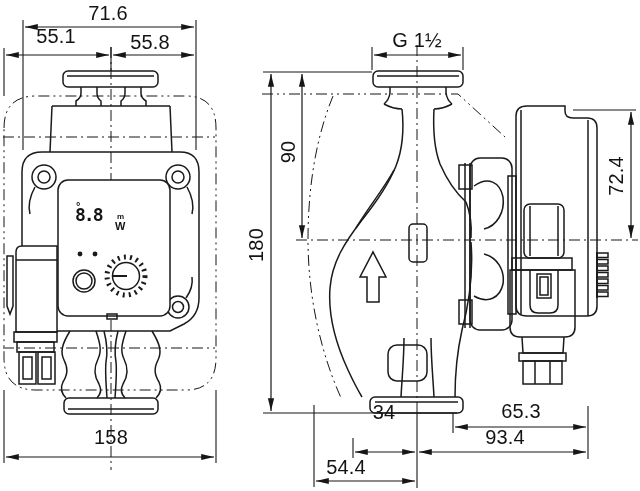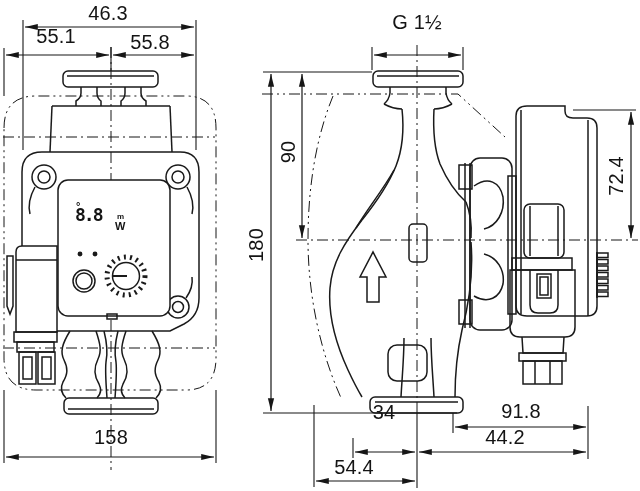--- a/index.html
+++ b/index.html
@@ -196,32 +196,32 @@
     <line x1="271" y1="74" x2="271" y2="411" marker-start="url(#ah)" marker-end="url(#ah)"></line>
     <line x1="631" y1="112" x2="631" y2="238" marker-start="url(#ah)" marker-end="url(#ah)"></line>
     <line x1="6" y1="457" x2="214" y2="457" marker-start="url(#ah)" marker-end="url(#ah)"></line>
     <line x1="455" y1="427" x2="586" y2="427" marker-start="url(#ah)" marker-end="url(#ah)"></line>
     <line x1="419" y1="452" x2="586" y2="452" marker-start="url(#ah)" marker-end="url(#ah)"></line>
     <line x1="355" y1="452" x2="415" y2="452" marker-start="url(#ah)" marker-end="url(#ah)"></line>
     <line x1="316" y1="481" x2="415" y2="481" marker-start="url(#ah)" marker-end="url(#ah)"></line>
   </g>
 </svg>
 
-<div class="lbl" style="left:108px;top:13px">46.3</div>
+<div class="lbl" style="left:108px;top:13px">71.6</div>
 <div class="lbl" style="left:56px;top:36px">55.1</div>
 <div class="lbl" style="left:150px;top:42px">55.8</div>
-<div class="lbl" style="left:417px;top:22px">G 1½</div>
+<div class="lbl" style="left:417px;top:40px">G 1½</div>
 <div class="lbl rot" style="left:288px;top:152px">90</div>
 <div class="lbl rot" style="left:256px;top:245px">180</div>
 <div class="lbl rot" style="left:616px;top:176px">72.4</div>
 <div class="lbl" style="left:111px;top:437px">158</div>
-<div class="lbl" style="left:521px;top:411px">91.8</div>
-<div class="lbl" style="left:505px;top:437px">44.2</div>
+<div class="lbl" style="left:521px;top:411px">65.3</div>
+<div class="lbl" style="left:505px;top:437px">93.4</div>
 <div class="lbl" style="left:384px;top:412px">34</div>
-<div class="lbl" style="left:354px;top:467px">54.4</div>
+<div class="lbl" style="left:346px;top:467px">54.4</div>
 
 <div class="lcd">
   <span class="deg">°</span>
   <span class="val">8.8</span>
   <span class="um">m</span>
   <span class="uw">W</span>
 </div>
 </div>
 
 </body></html>

